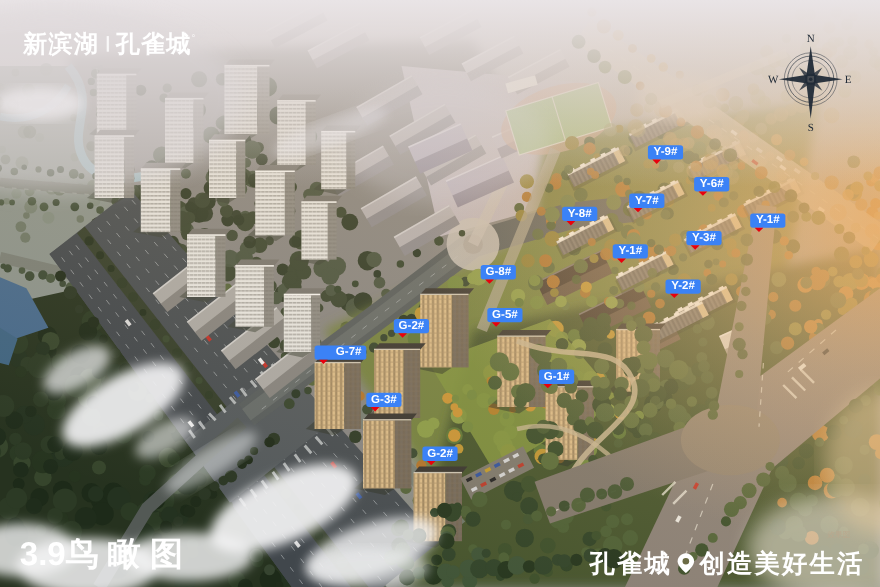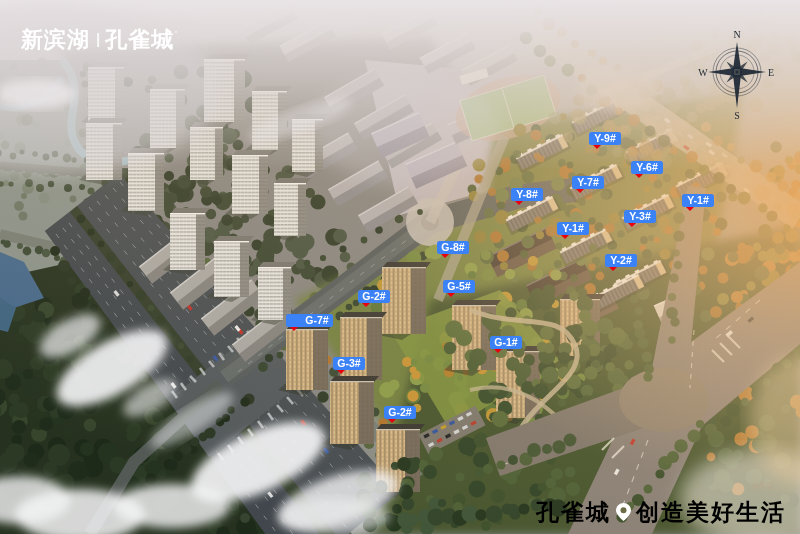--- a/index.html
+++ b/index.html
@@ -2193,19 +2193,20 @@
 <div class="chip" style="left:358px;top:290px;width:26px;">G-2#</div>
 
 <div class="chip" style="left:286px;top:314px;width:26px;padding-left:18px;">G-7#</div>
 
 <div class="chip" style="left:490px;top:336px;width:26px;">G-1#</div>
 
 <div class="chip" style="left:333px;top:357px;width:26px;">G-3#</div>
 
 <div class="chip" style="left:384px;top:406px;width:26px;">G-2#</div>
 
-
-<div style="position:absolute;left:536px;top:497px;color:#000000;font-weight:bold;font-size:23px;letter-spacing:2px;">孔雀城<svg width="17" height="20" viewBox="0 0 17 20" style="vertical-align:-2px;margin:0 4px;">
+<div style="position:absolute;left:18px;top:484px;color:#fff;font-weight:bold;font-size:30px;letter-spacing:0px;">3.9鸟 瞰 图</div>
+
+<div style="position:absolute;left:536px;top:497px;color:#ffffff;font-weight:bold;font-size:23px;letter-spacing:2px;">孔雀城<svg width="17" height="20" viewBox="0 0 17 20" style="vertical-align:-2px;margin:0 4px;">
         <path d="M8.5,1 C12.6,1 16,4.4 16,8.5 C16,12 10.5,17.5 8.5,19 C6.5,17.5 1,12 1,8.5 C1,4.4 4.4,1 8.5,1 Z" fill="#fff"></path>
         <circle cx="8.5" cy="8.2" r="3" fill="#6b6b45"></circle>
       </svg>创造美好生活</div>
 
 <div style="position:absolute;left:752px;top:481px;color:#b9a88e;font-size:7px;">效果图</div>
 </div>
 </body></html>

